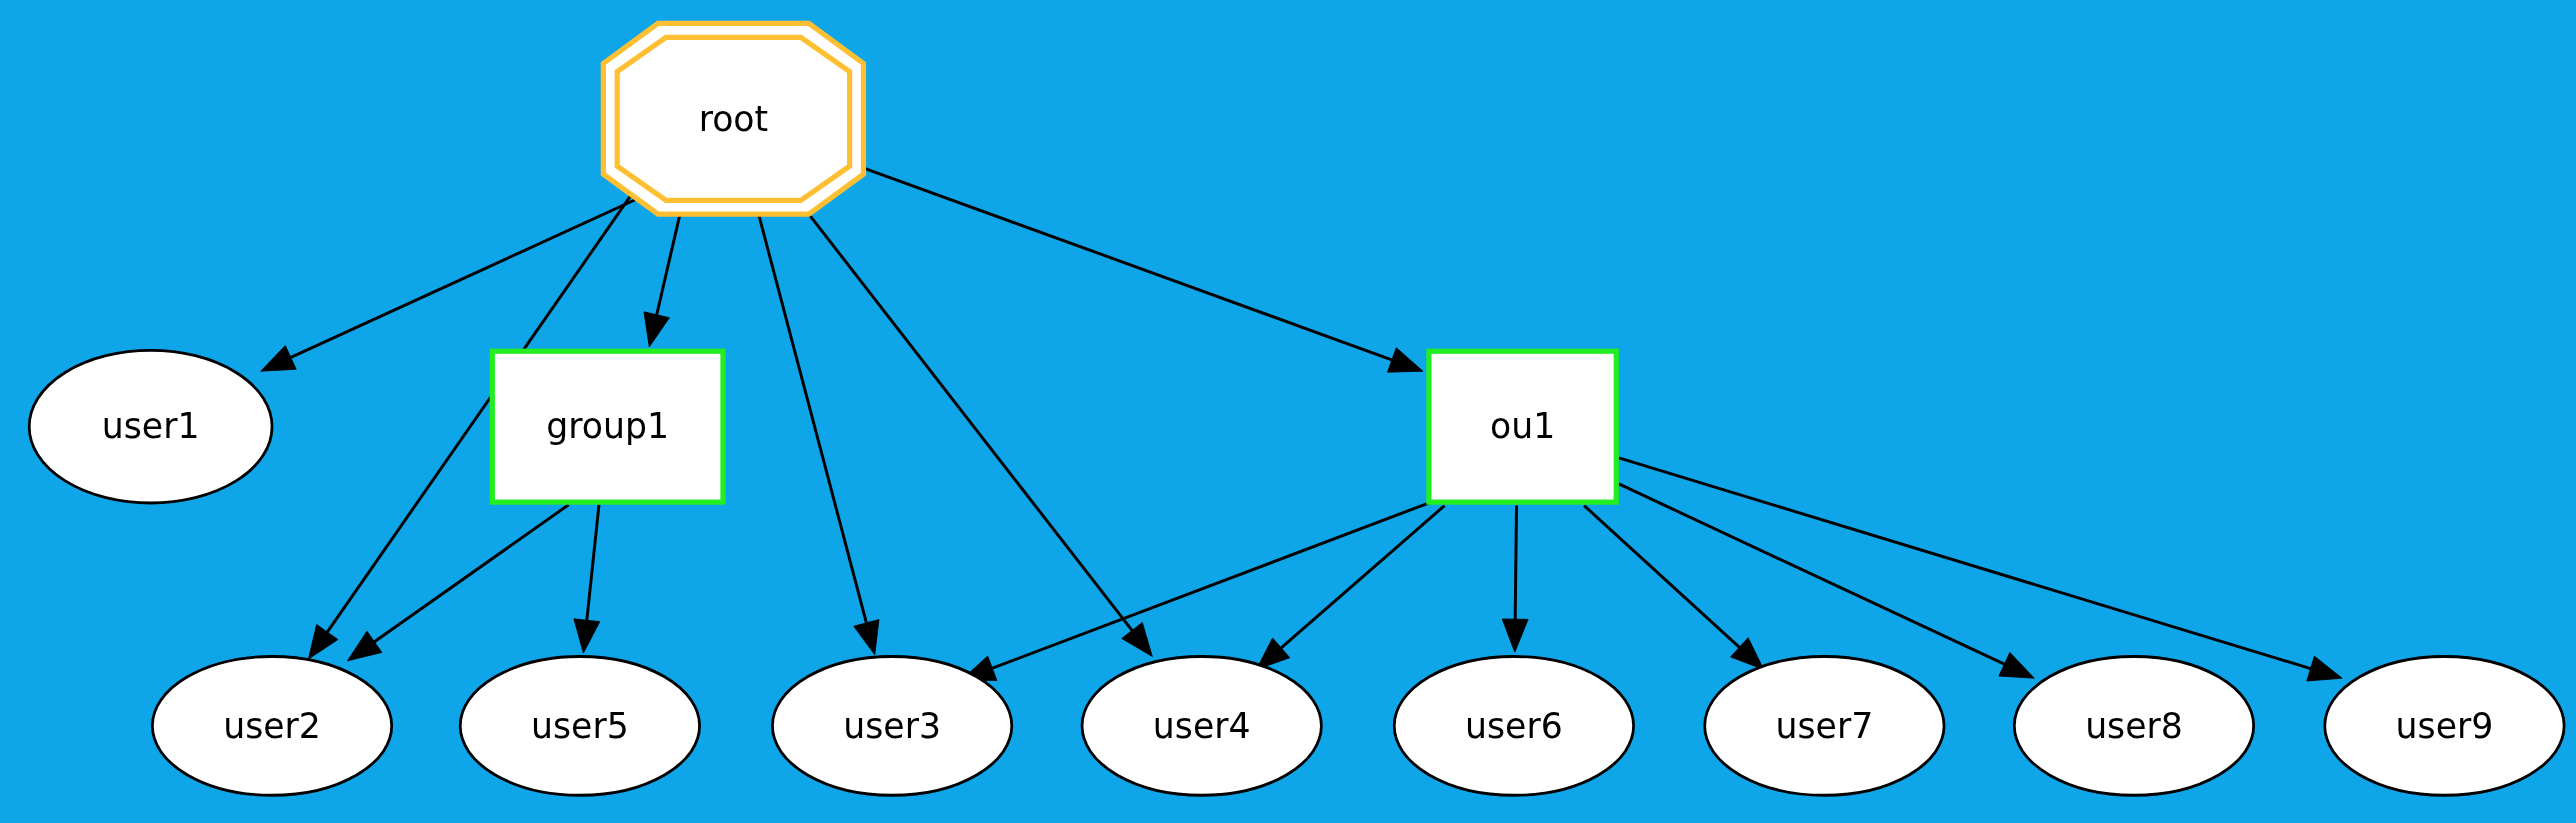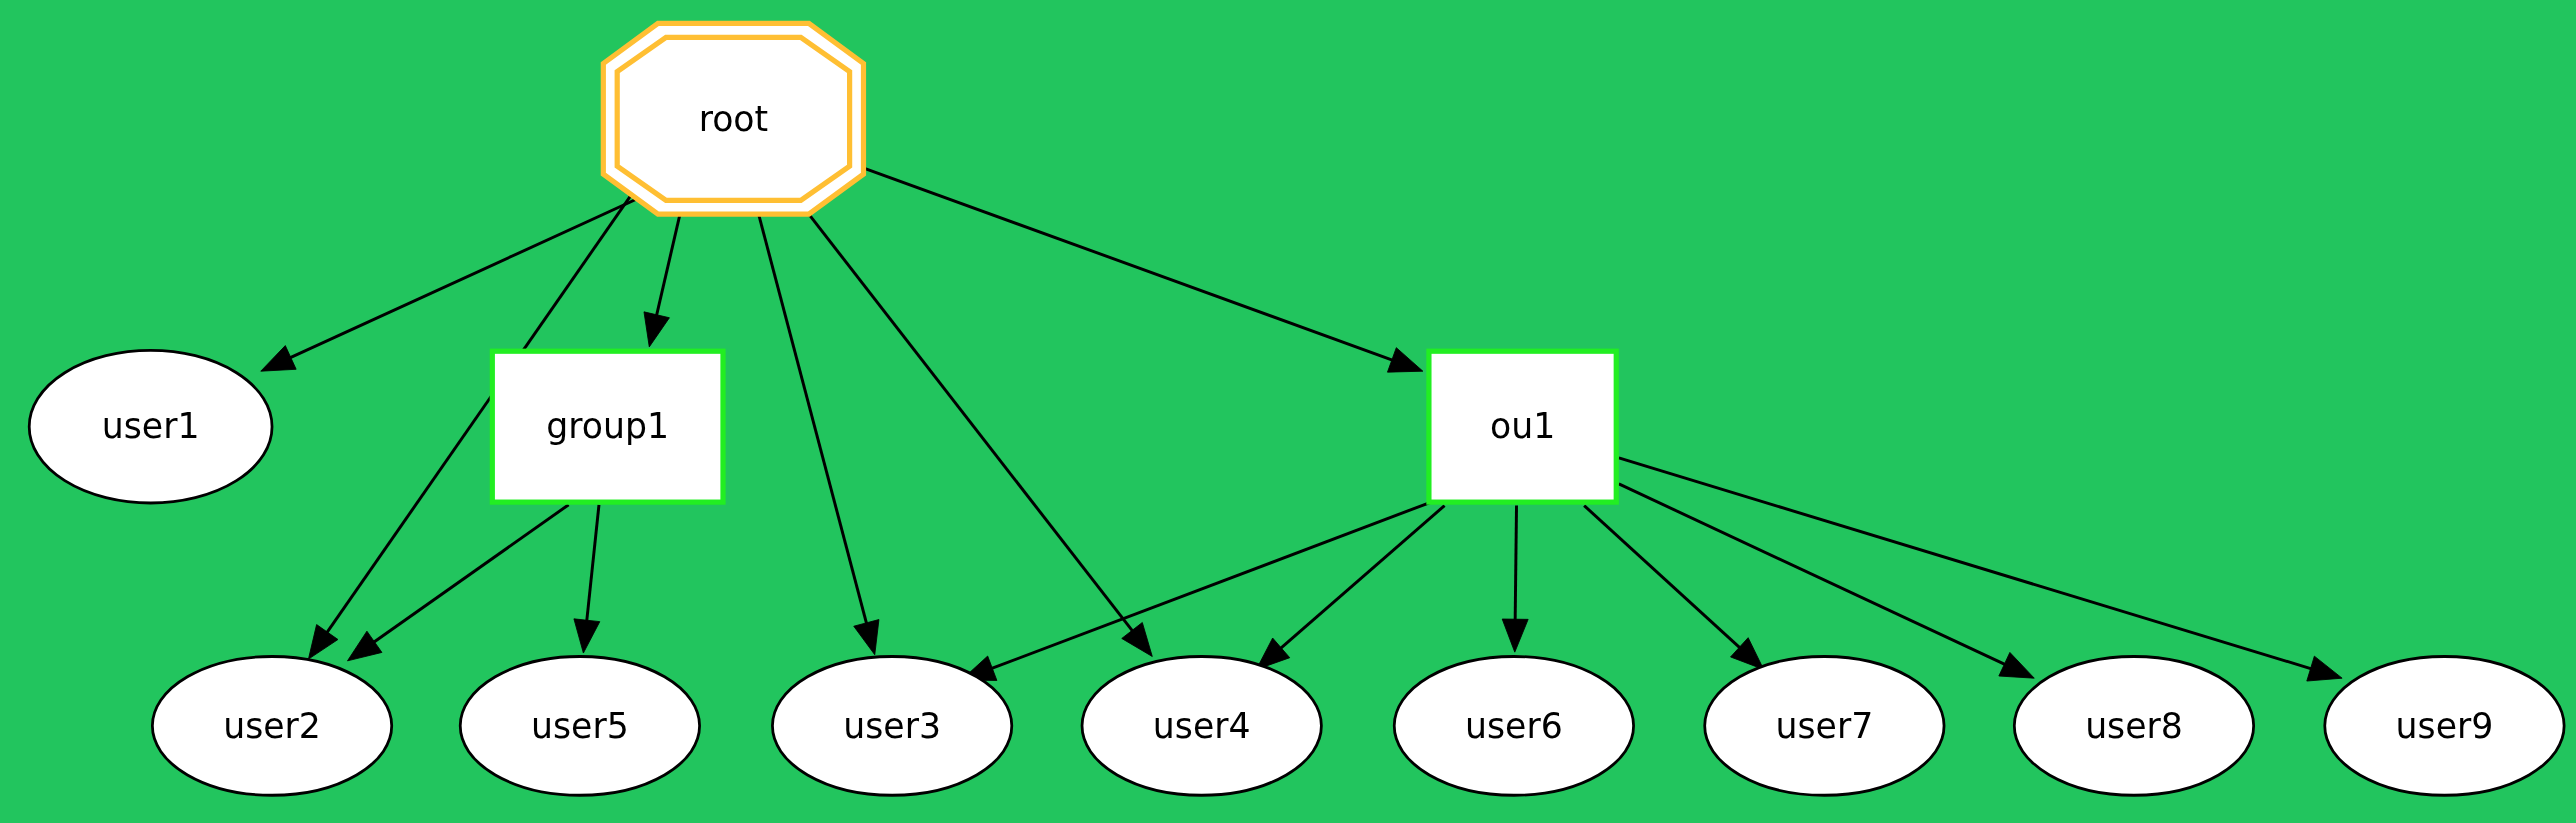--- a/index.html
+++ b/index.html
@@ -11,21 +11,21 @@
   body {
     width: 2576px;
     height: 823px;
     font-family: "DejaVu Sans", sans-serif;
     overflow: hidden;
   }
   #graph-canvas {
     position: relative;
     width: 2576px;
     height: 823px;
-    background: #22c55e;
+    background: #0ea5e9;
   }
   svg#graph-svg {
     position: absolute;
     top: 0;
     left: 0;
     width: 2576px;
     height: 823px;
     display: block;
   }
   .node-label {

